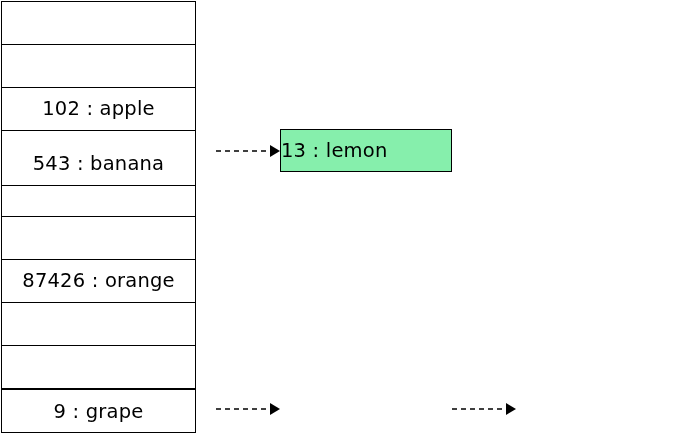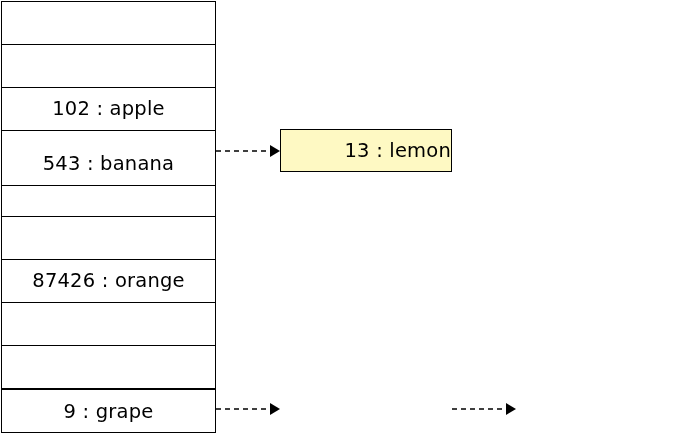--- a/index.html
+++ b/index.html
@@ -16,21 +16,21 @@
     height: 436px;
     background: #ffffff;
     overflow: hidden;
   }
 
   
   .bucket-table {
     position: absolute;
     left: 1px;
     top: 1px;
-    width: 215px;
+    width: 195px;
     height: 432px;
     box-sizing: border-box;
     border: 1.6px solid #000000;
   }
   .slot {
     box-sizing: border-box;
     width: 100%;
     position: absolute;
     left: 0;
     display: flex;
@@ -47,24 +47,24 @@
     line-height: 1;
     white-space: nowrap;
     letter-spacing: 0.2px;
   }
 
   
   .node-box {
     position: absolute;
     box-sizing: border-box;
     border: 1.6px solid #000000;
-    background: #fef9c3;
+    background: #86efac;
     display: flex;
     align-items: center;
-    justify-content: flex-end;
+    justify-content: flex-start;
   }
   .node-label {
     font-size: 19.5px;
     color: #000000;
     line-height: 1;
     white-space: nowrap;
     letter-spacing: 0.2px;
   }
 
   

